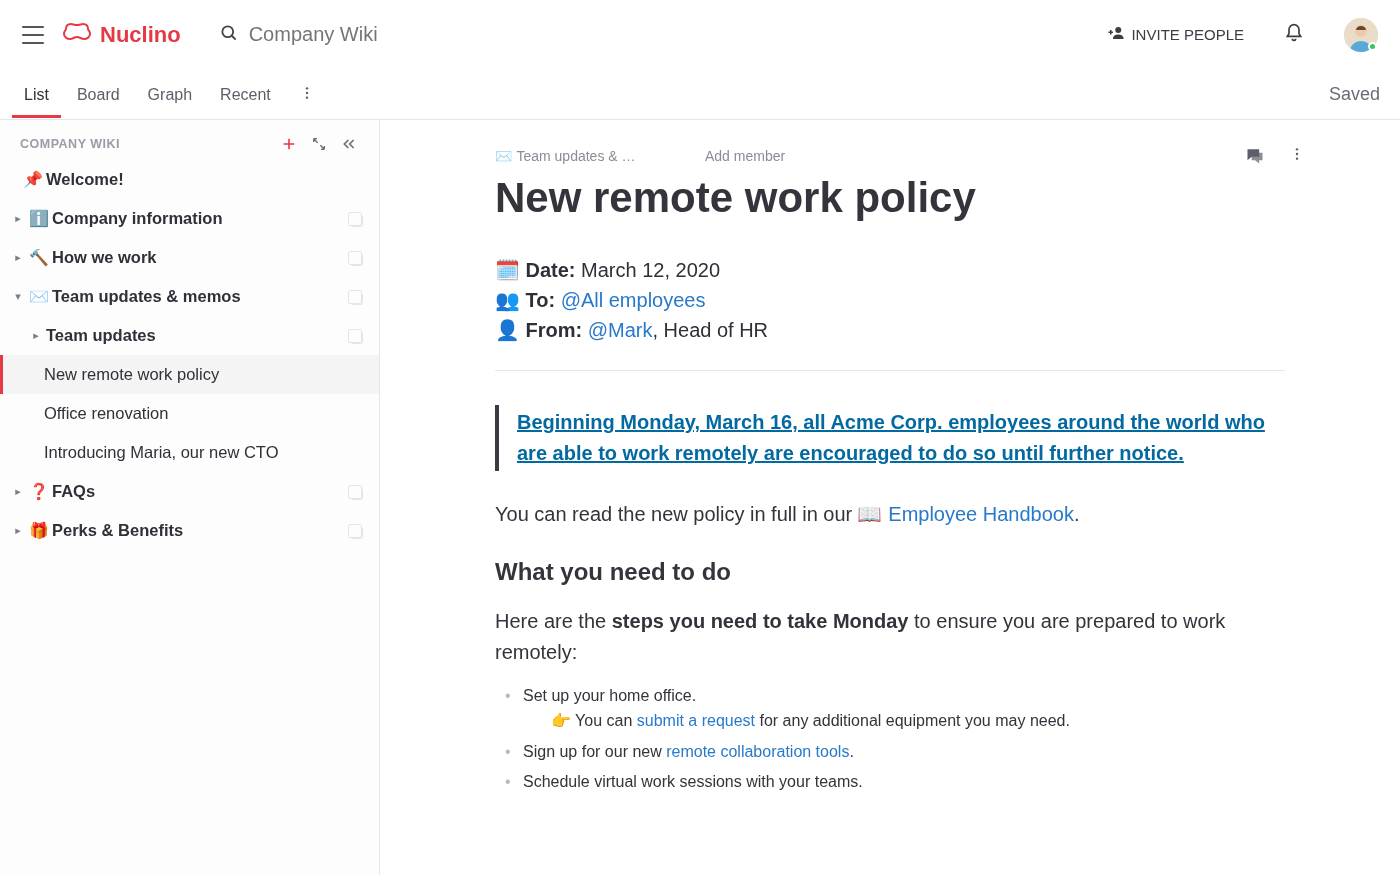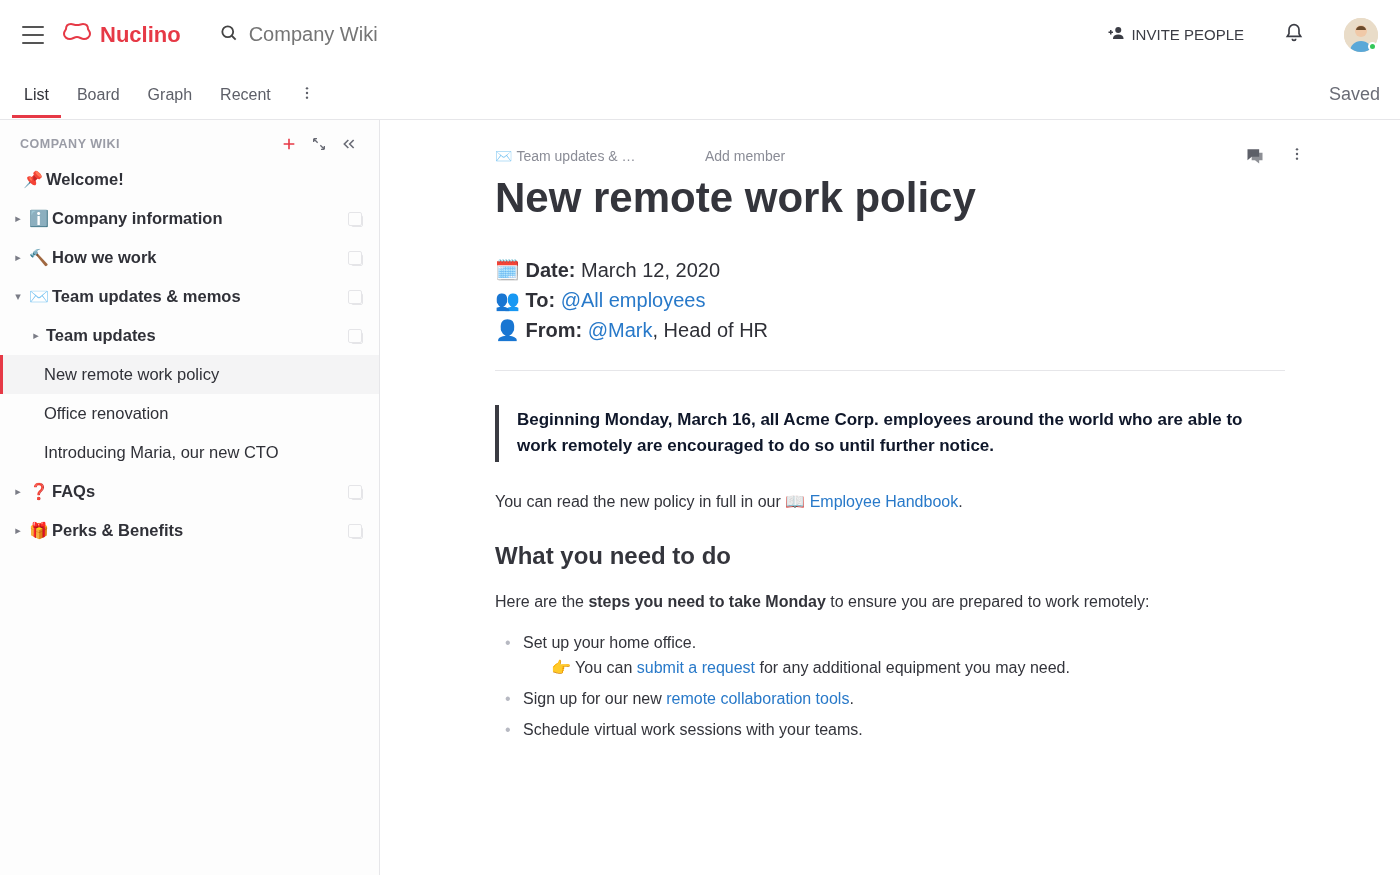--- a/index.html
+++ b/index.html
@@ -102,23 +102,23 @@
   .doc-tools { position:absolute; right:-20px; top:-2px; display:flex; gap:24px; color:#5d5f68;}
   .doc-tools span { cursor:pointer; }
 
   h1.doc-title { font-size:42px; font-weight:600; margin:10px 0 36px 0; color: #34353c;}
   .meta-line { font-size:20px; margin:6px 0; color: #2f3037;}
   .meta-line b { font-weight:600; }
   hr.rule { border:none; border-top:1px solid var(--border); margin:28px 0 34px 0;}
 
   blockquote.callout {
     border-left:4px solid #3a3b42; margin:0 0 28px 0; padding:2px 0 2px 18px;
-    font-size:17px; font-weight:600; line-height:1.55; color:#0f172a;
-  }
-  p.body { font-size:16px; line-height:1.55; margin:0 0 28px 0; color:#33343b;}
+    font-size:20px; font-weight:600; line-height:1.55; color:#0369a1;text-decoration:underline;
+  }
+  p.body { font-size:20px; line-height:1.55; margin:0 0 28px 0; color:#33343b;}
   h2.sec { font-size:24px; font-weight:600; margin:0 0 20px 0; color:#34353c;}
   ul.steps { list-style:none; padding:0; margin:0; font-size:16px; color:#33343b;}
   ul.steps > li { position:relative; padding-left:28px; margin:6px 0; line-height:1.55;}
   ul.steps > li::before { content:"•"; position:absolute; left:10px; color:#b7b9c2;}
   .sub { padding-left:28px; }
 
   .copy-square {
     width:12px; height:12px; border:1.5px solid #b9bbc4; border-radius:2px; position:relative; display:inline-block;
   }
   .copy-square::after {

